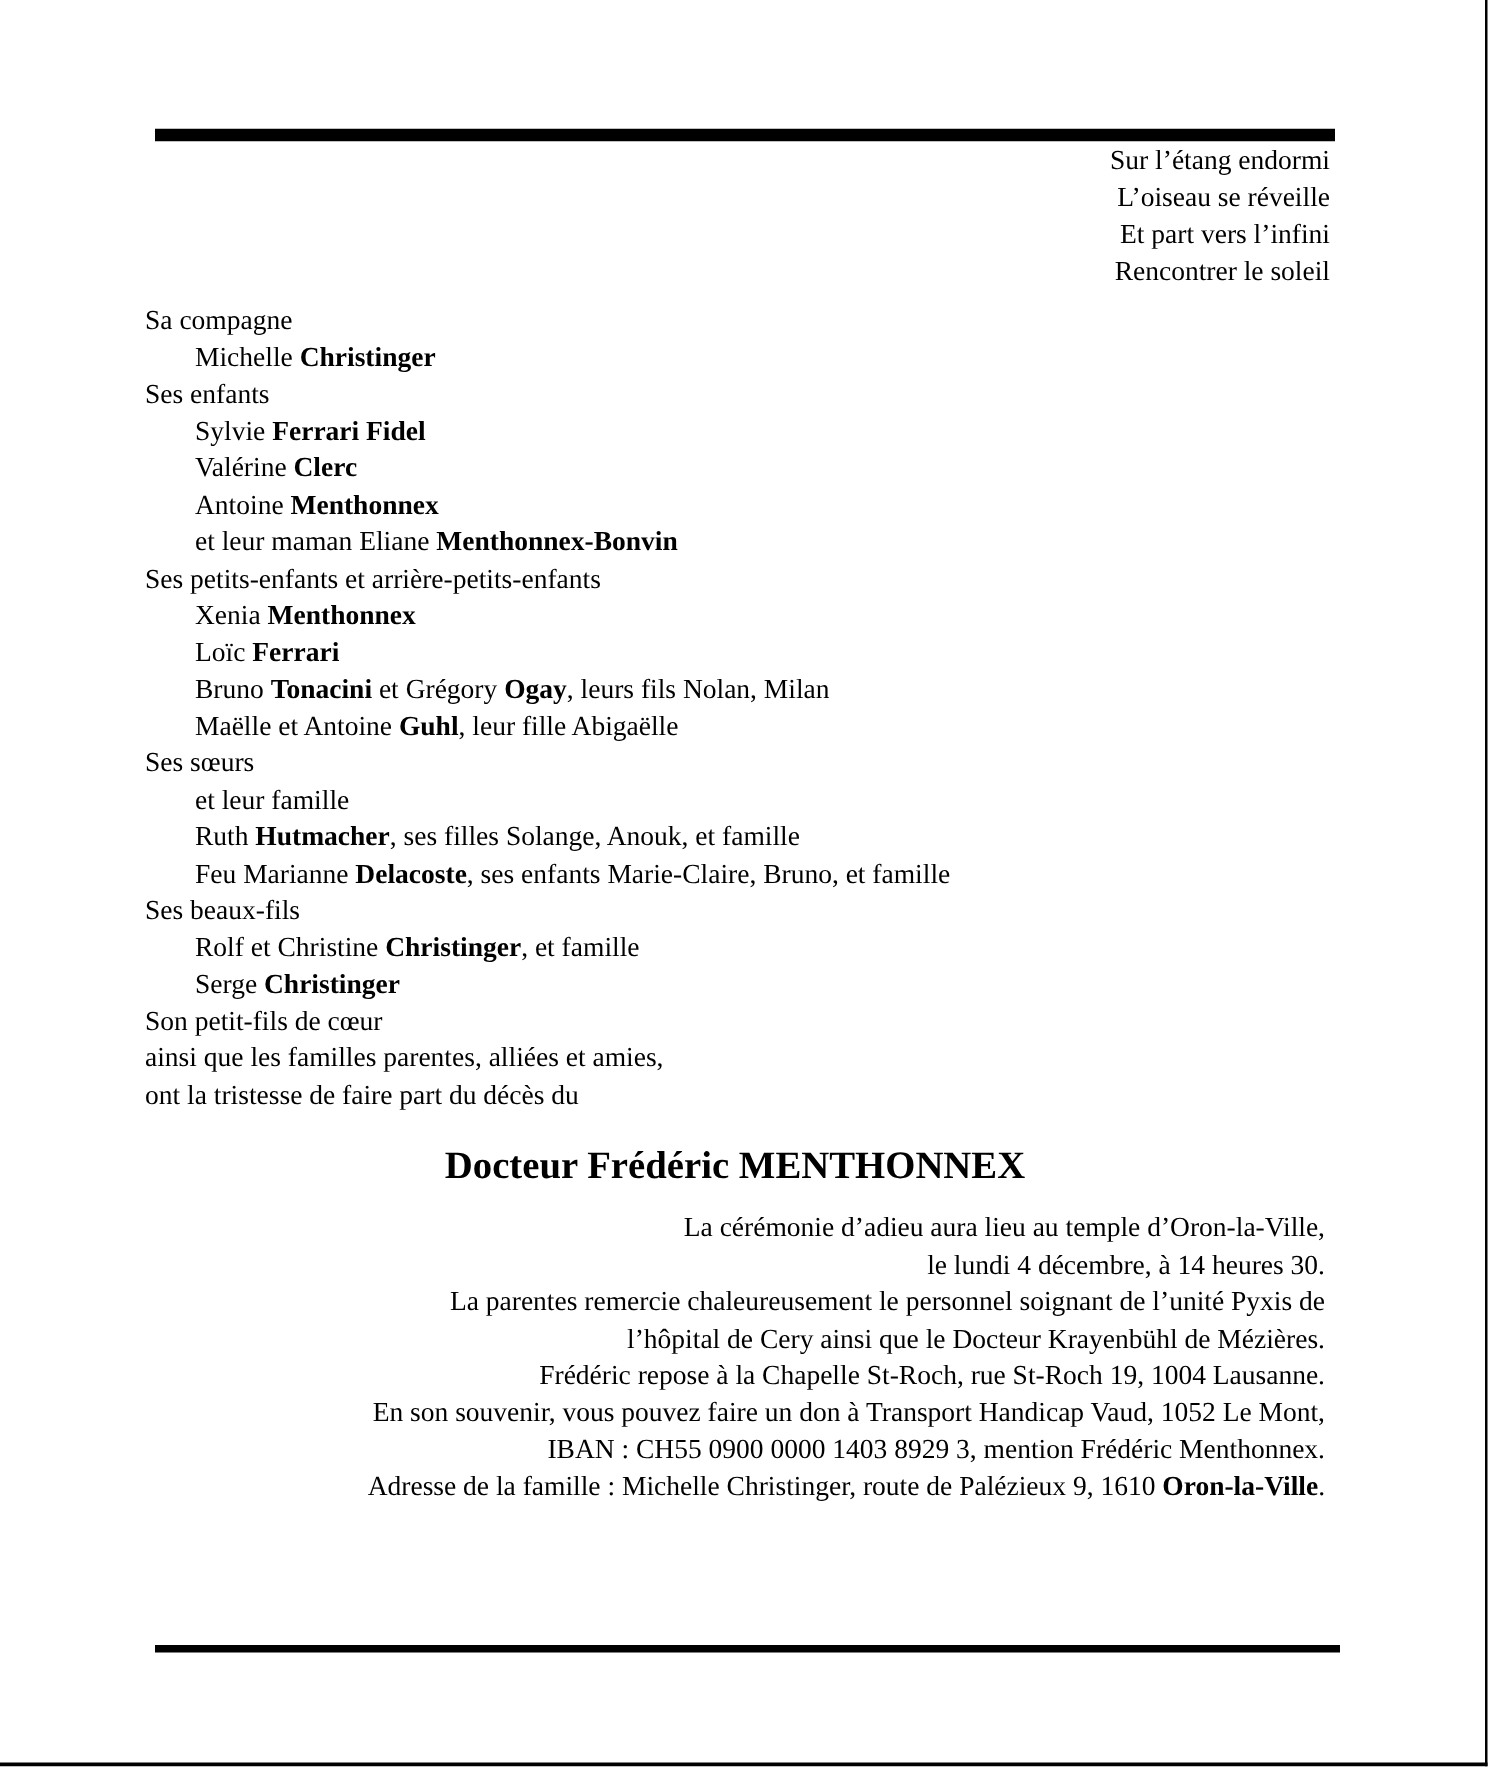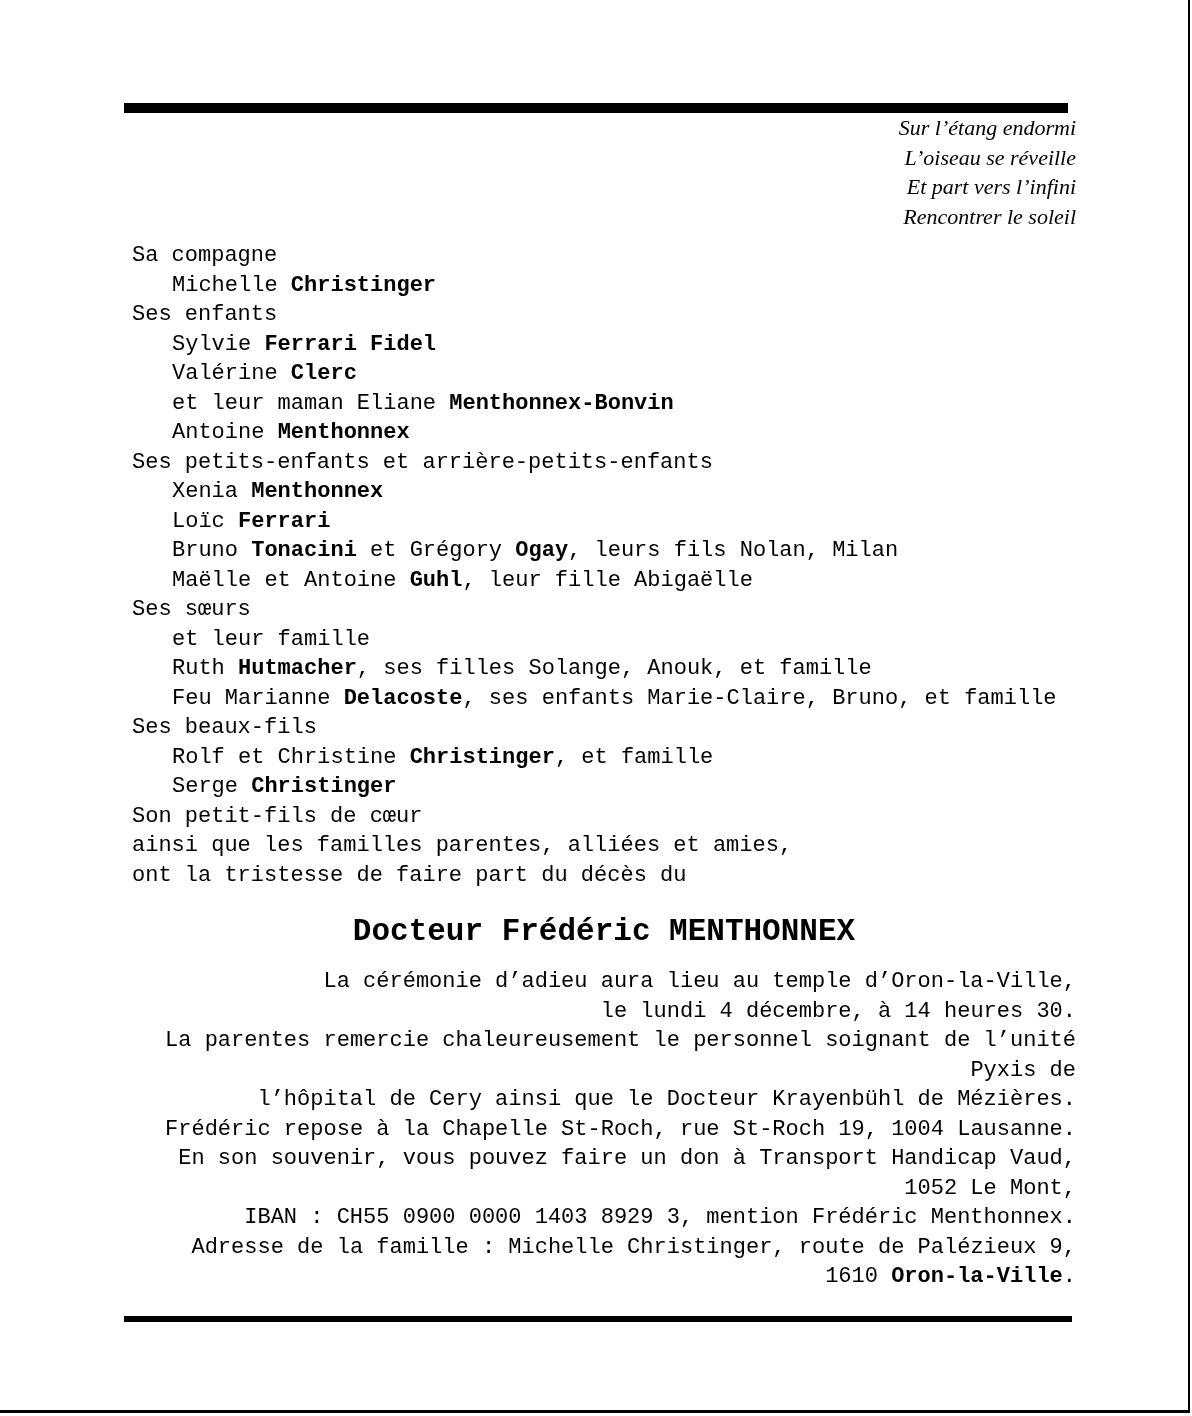--- a/index.html
+++ b/index.html
@@ -20,36 +20,34 @@
     position: absolute;
     background: #000000;
   }
   .top-rule    { left: 124px; top: 103px; width: 944px; height: 10px; }
   .bottom-rule { left: 124px; top: 1316px; width: 948px; height: 6px; }
   .edge-right  { left: 1188px; top: 0; width: 2px; height: 1413px; }
   .edge-bottom { left: 0; top: 1410px; width: 1190px; height: 3px; }
 
   .epigraph {
     position: absolute;
-    left: 132px;
+    left: 120px;
     top: 113px;
     width: 944px;
     text-align: right;
-    font-style: italic;
     font-size: 22px;
     line-height: 29.5px;
   }
   .body-text {
     position: absolute;
-    left: 132px;
+    left: 116px;
     top: 241px;
     width: 944px;
     font-size: 22px;
     line-height: 29.5px;
-    font-family: Liberation Mono, monospace;
   }
   .line {
     margin: 0;
     white-space: pre-wrap;
   }
   .line.indent { padding-left: 40px; }
   .b { font-weight: bold; }
   .line sup {
     font-size: 0.62em;
     line-height: 0;
@@ -79,22 +77,22 @@
       <p class="line">Rencontrer le soleil</p>
     </div>
 
   <div class="body-text">
     <div>
         <p class="line"><span>Sa compagne</span></p>
         <p class="line indent"><span>Michelle </span><span class="b">Christinger</span></p>
         <p class="line"><span>Ses enfants</span></p>
         <p class="line indent"><span>Sylvie </span><span class="b">Ferrari Fidel</span></p>
         <p class="line indent"><span>Valérine </span><span class="b">Clerc</span></p>
+        <p class="line indent"><span>Antoine </span><span class="b">Menthonnex</span></p>
         <p class="line indent"><span>et leur maman Eliane </span><span class="b">Menthonnex-Bonvin</span></p>
-        <p class="line indent"><span>Antoine </span><span class="b">Menthonnex</span></p>
         <p class="line"><span>Ses petits-enfants et arrière-petits-enfants</span></p>
         <p class="line indent"><span>Xenia </span><span class="b">Menthonnex</span></p>
         <p class="line indent"><span>Loïc </span><span class="b">Ferrari</span></p>
         <p class="line indent"><span>Bruno </span><span class="b">Tonacini</span><span> et Grégory </span><span class="b">Ogay</span><span>, leurs fils Nolan, Milan</span></p>
         <p class="line indent"><span>Maëlle et Antoine </span><span class="b">Guhl</span><span>, leur fille Abigaëlle</span></p>
         <p class="line"><span>Ses sœurs</span></p>
         <p class="line indent"><span>et leur famille</span></p>
         <p class="line indent"><span>Ruth </span><span class="b">Hutmacher</span><span>, ses filles Solange, Anouk, et famille</span></p>
         <p class="line indent"><span>Feu Marianne </span><span class="b">Delacoste</span><span>, ses enfants Marie-Claire, Bruno, et famille</span></p>
         <p class="line"><span>Ses beaux-fils</span></p>

